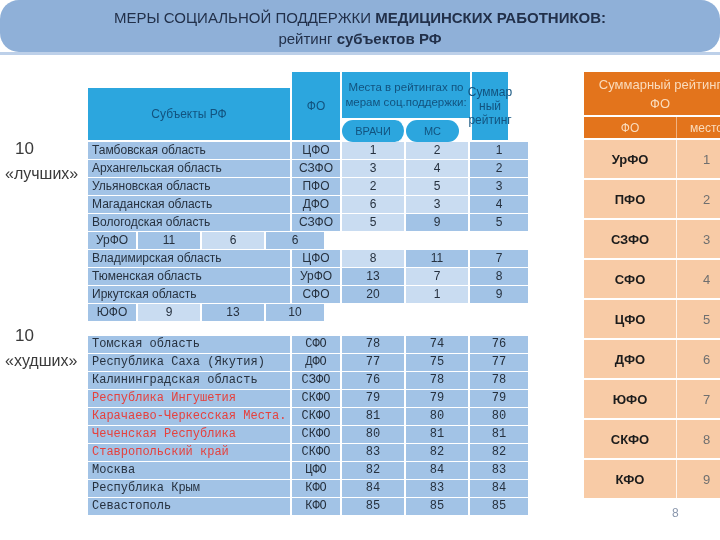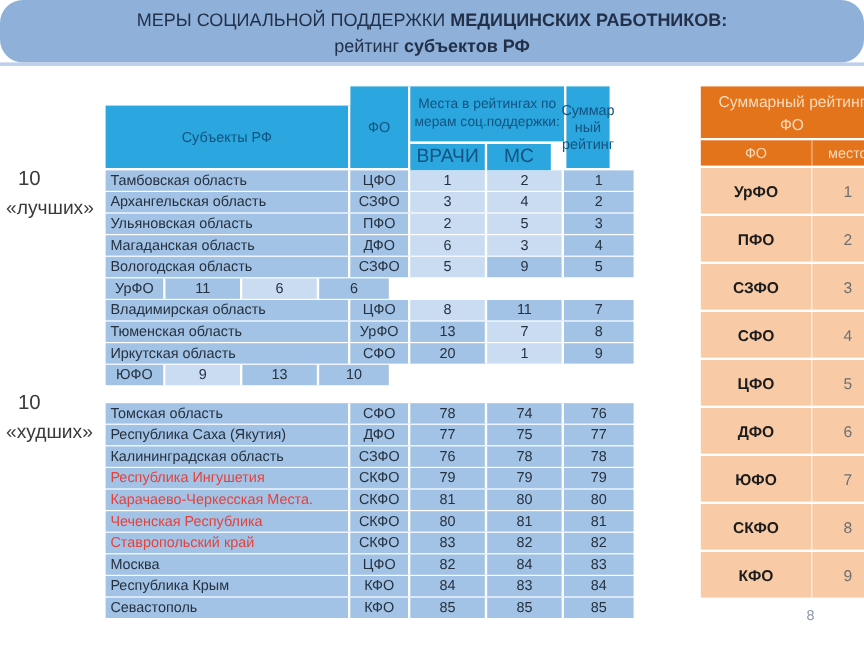--- a/index.html
+++ b/index.html
@@ -20,27 +20,27 @@
   .main-table{position:absolute;left:88px;top:72px;width:440px;}
   .mt-head{display:flex;height:68px;}
   .hc{background:var(--header-blue);color:var(--header-text);font-size:12px;box-sizing:border-box;
       border-right:2px solid #fff;display:flex;align-items:center;justify-content:center;text-align:center;}
   .h-sub{width:204px;margin-top:16px;}
   .h-fo{width:50px;}
   .h-places{width:128px;display:block;border-right:2px solid #fff;}
   .places-top{background:var(--header-blue);color:var(--header-text);height:46px;box-sizing:border-box;
       font-size:11.5px;line-height:15px;display:flex;align-items:center;justify-content:center;text-align:center;padding:0 2px;}
   .places-bottom{display:flex;height:22px;border-top:2px solid #fff;}
-  .hc2{background:var(--header-blue);color:var(--header-text);font-size:16px;box-sizing:border-box;
-      display:flex;align-items:center;justify-content:center;}
+  .hc2{background:var(--header-blue);color:var(--header-text);font-size:11px;box-sizing:border-box;
+      display:flex;align-items:center;justify-content:center;border-radius:11px;}
   .h-vr{width:64px;border-right:2px solid #fff;}
   .h-ms{width:53px;}
   .h-total{width:36px;border-right:none;white-space:pre-line;line-height:14px;}
   .mt-rows{margin-top:2px;}
-  .mt-rows.worst{margin-top:15px;}
+  .mt-rows.worst{margin-top:15px;font-family:Liberation Mono, monospace;}
   .mt-row{display:flex;height:17px;margin-bottom:1px;}
   .cell{box-sizing:border-box;border-right:2px solid #fff;font-size:12px;line-height:17px;
         color:var(--cell-text);overflow:hidden;white-space:nowrap;}
   .c-sub{width:204px;padding-left:4px;}
   .c-fo{width:50px;text-align:center;}
   .c-num{width:64px;text-align:center;}
   .c-total{width:58px;border-right:none;}
   .med{background:var(--cell-med);}
   .light{background:var(--cell-light);}
   .red{color:var(--red);}

